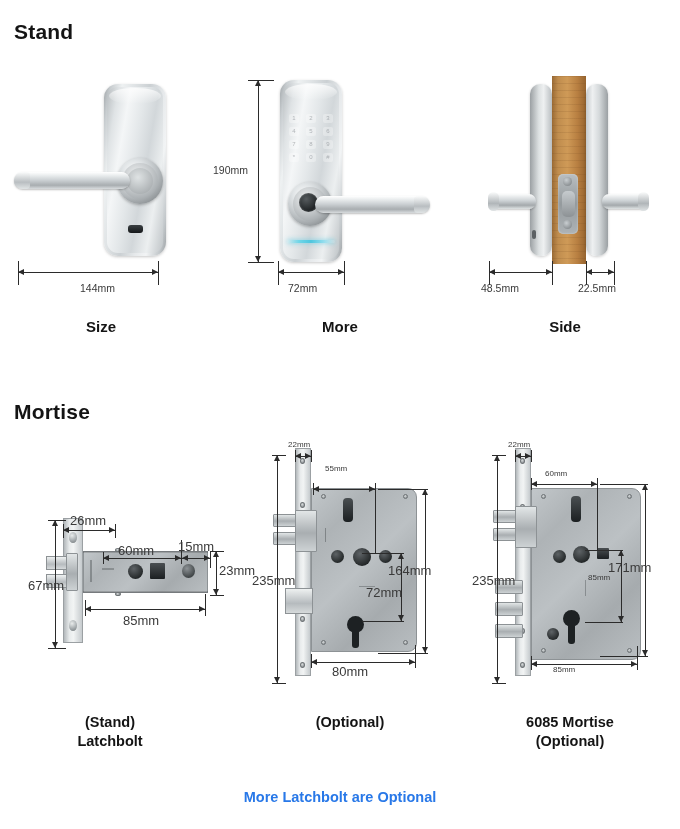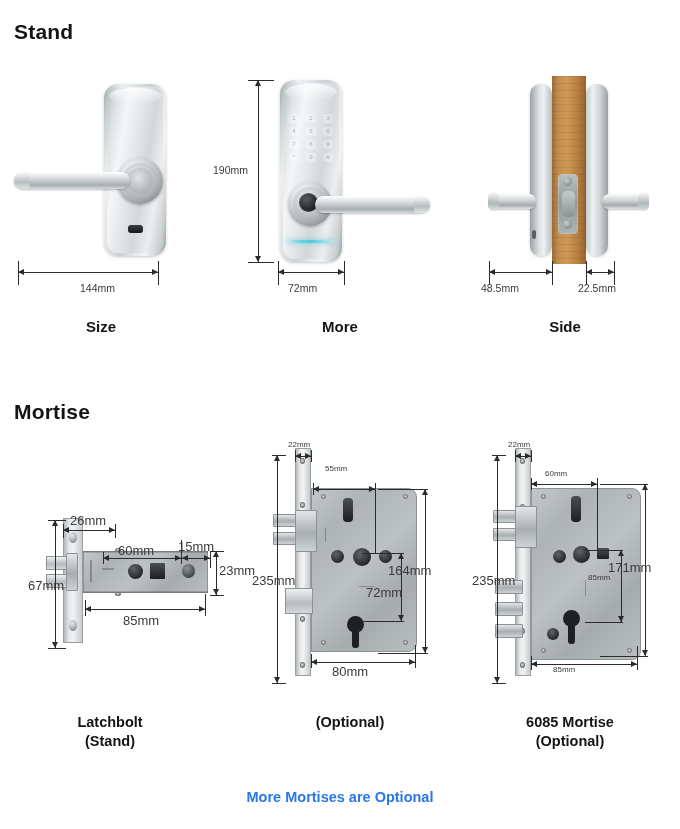--- a/index.html
+++ b/index.html
@@ -449,22 +449,22 @@
 <div data-name="latchbolt-dimension-85mm">
   <div class="hline" style="left:85px; top:609px; width:120px;"></div>
   <div class="arrow-l" style="left:85px; top:606px;"></div>
   <div class="arrow-r" style="left:199px; top:606px;"></div>
   <div class="tick-v" style="left:85px; top:600px; height:16px;"></div>
   <div class="tick-v" style="left:205px; top:594px; height:22px;"></div>
 </div>
 <div class="dim sm" data-name="latchbolt-dimension-85mm-label" style="left:123px; top:613px;">85mm</div>
 
 <div class="mortise-caption" data-name="latchbolt-caption">
+  <div data-name="latchbolt-caption-line2">(Stand)</div>
   <div data-name="latchbolt-caption-line1">Latchbolt</div>
-  <div data-name="latchbolt-caption-line2">(Stand)</div>
 </div>
 
 <div class="lock-wrap" data-name="mortise-5572-illustration" style="left:255px; top:440px; width:200px; height:240px;">
 
   <div class="mort-faceplate" style="left:40px; top:8px; width:16px; height:228px;"></div>
   <div class="screw-dot" style="left:45px; top:18px; width:5px; height:6px;"></div>
   <div class="screw-dot" style="left:45px; top:62px; width:5px; height:6px;"></div>
   <div class="screw-dot" style="left:45px; top:176px; width:5px; height:6px;"></div>
   <div class="screw-dot" style="left:45px; top:222px; width:5px; height:6px;"></div>
 
@@ -637,13 +637,13 @@
 
 <div class="mortise-caption" data-name="mortise-6085-caption" style="left:460px; top:713px;">
   <div data-name="mortise-6085-caption-line1">6085 Mortise</div>
   <div data-name="mortise-6085-caption-line2">(Optional)</div>
 </div>
 
 <style>
   .mortise-caption[data-name="latchbolt-caption"] { left: 0px; top: 713px; }
 </style>
 
-<div id="footer-note" data-name="more-mortises-link" style="color: rgb(40, 120, 232);">More Mortises are Optional</div>
+<div id="footer-note" data-name="more-mortises-link" style="color: rgb(40, 120, 232);">More Latchbolt are Optional</div>
 
 </body></html>

